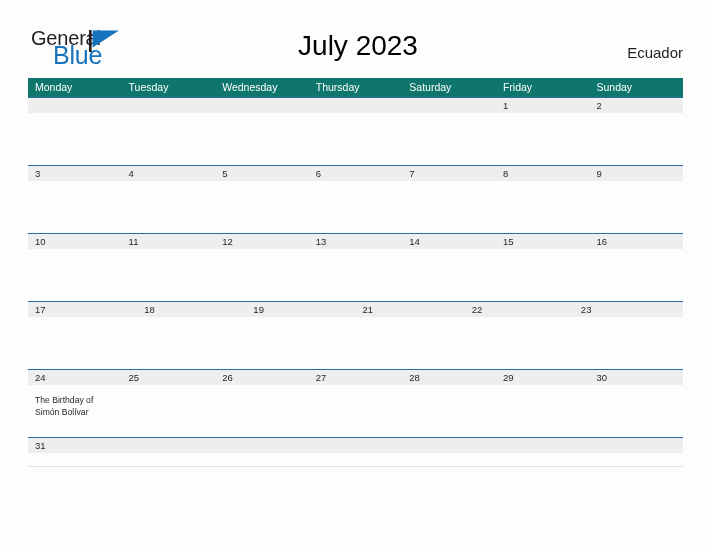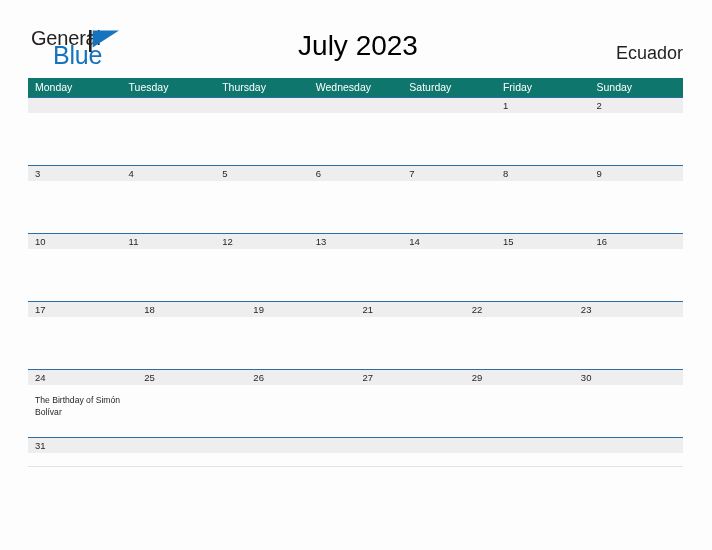--- a/index.html
+++ b/index.html
@@ -72,21 +72,21 @@
     color: #000000;
     font-weight: normal;
     letter-spacing: 0px;
     line-height: 32px;
   }
 
   .region-name {
     position: absolute;
     right: 29px;
     top: 44px;
-    font-size: 18px;
+    font-size: 15px;
     color: #231f20;
     line-height: 18px;
     white-space: nowrap;
   }
 
   
   .calendar {
     position: absolute;
     left: 28px;
     top: 78px;
@@ -175,22 +175,22 @@
 
     <div class="region-name">Ecuador</div>
 
   </div>
 
   <div class="calendar">
 
     <div class="dow-row">
       <div class="dow-cell">Monday</div>
       <div class="dow-cell">Tuesday</div>
+      <div class="dow-cell">Wednesday</div>
       <div class="dow-cell">Thursday</div>
-      <div class="dow-cell">Wednesday</div>
       <div class="dow-cell">Saturday</div>
       <div class="dow-cell">Friday</div>
       <div class="dow-cell">Sunday</div>
     </div>
 
     <div class="week-row">
       <div class="day-cell">
         <div class="day-num-band"></div>
         <div class="day-body"></div>
       </div>
@@ -322,20 +322,24 @@
       </div>
       <div class="day-cell">
         <div class="day-num-band">26</div>
         <div class="day-body"></div>
       </div>
       <div class="day-cell">
         <div class="day-num-band">27</div>
         <div class="day-body"></div>
       </div>
       <div class="day-cell">
+        <div class="day-num-band">28</div>
+        <div class="day-body"></div>
+      </div>
+      <div class="day-cell">
         <div class="day-num-band">29</div>
         <div class="day-body"></div>
       </div>
       <div class="day-cell">
         <div class="day-num-band">30</div>
         <div class="day-body"></div>
       </div>
     </div>
 
     <div class="week-row short">

